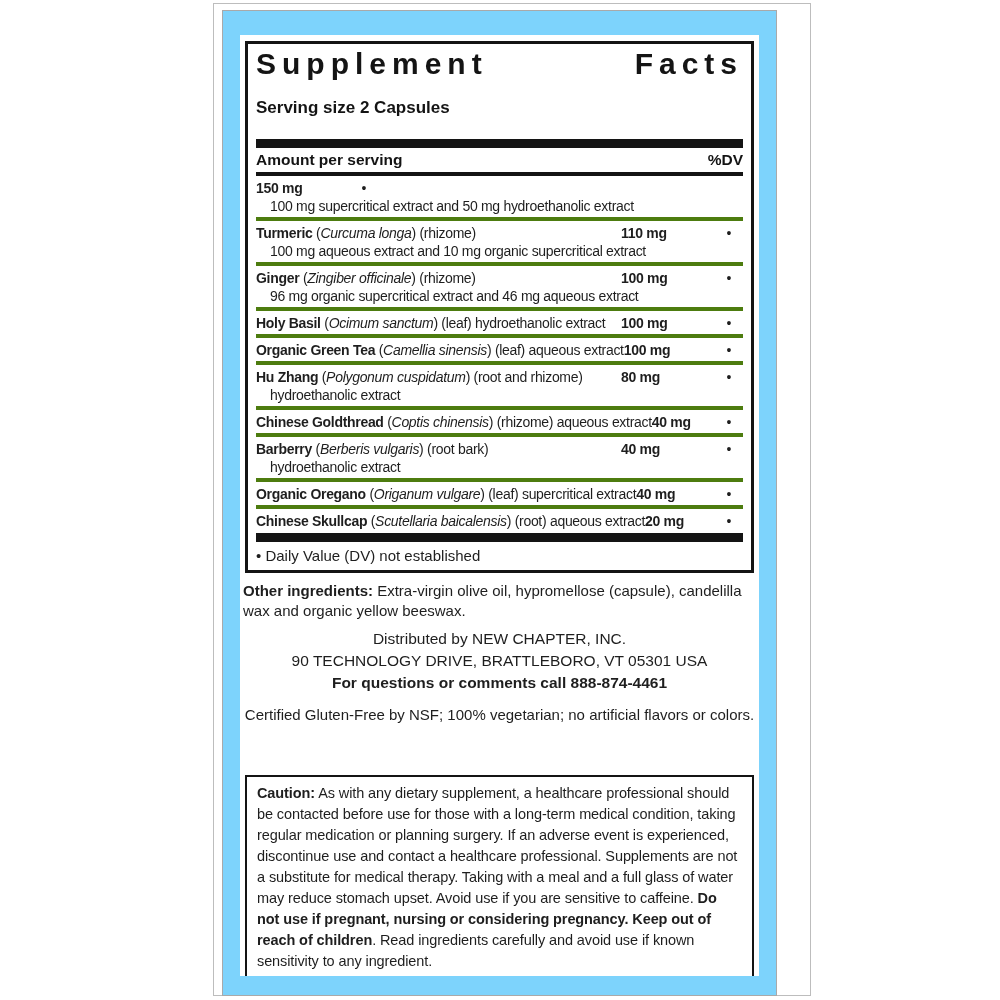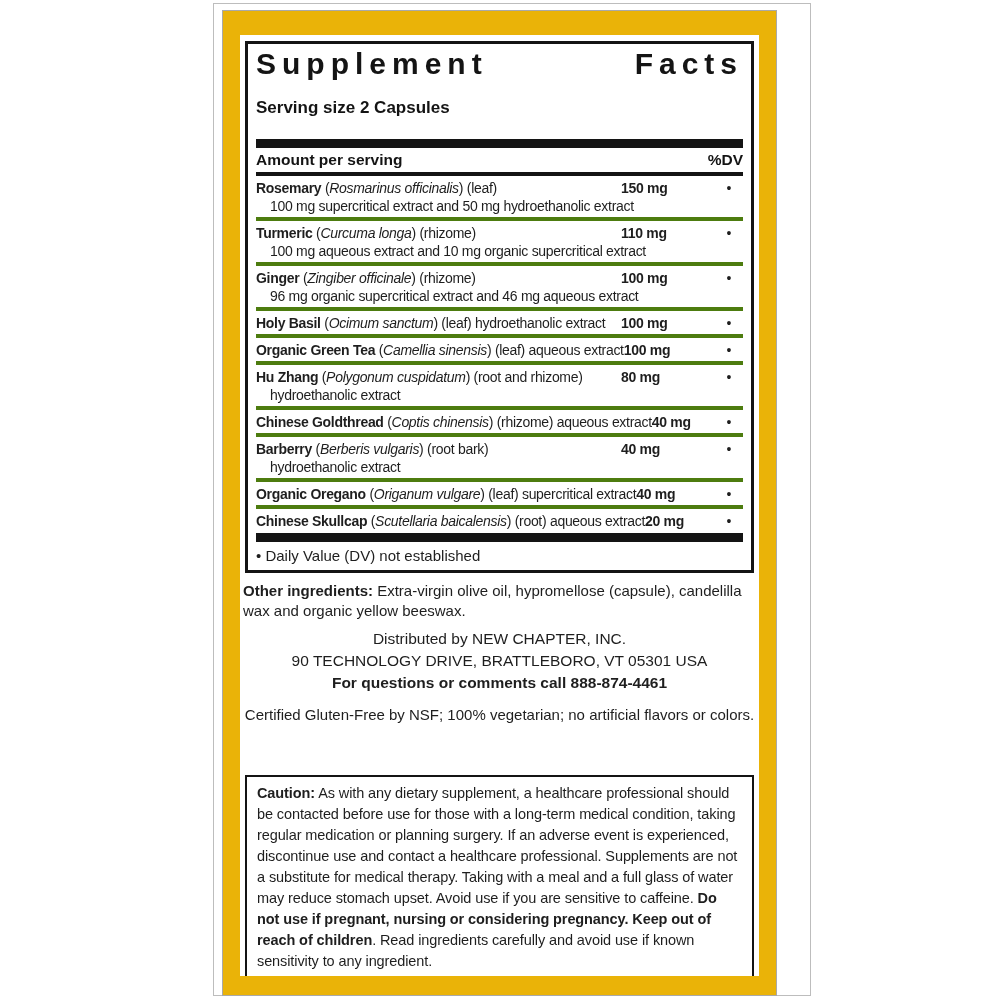--- a/index.html
+++ b/index.html
@@ -63,21 +63,21 @@
   .disclaimer-box{
     margin:8px 5px 0;border:2px solid #141414;padding:4px 10px 5px;
     font-weight:700;font-size:14.5px;line-height:21px;box-sizing:border-box;
   }
 </style>
 </head>
 <body>
 
 <div class="photo-edge"></div>
 
-<div class="label-border" style="background: #eab308;">
+<div class="label-border" style="background: #7dd3fc;">
   <div class="label-inner">
 
     <div class="facts-panel">
       <div class="sf-title">
         <span>Supplement</span>
         <span>Facts</span>
       </div>
       <div class="sf-serving">Serving size 2 Capsules</div>
 
       <div class="bar-thick bar-top"></div>
@@ -85,21 +85,20 @@
       <div class="sf-colhead">
         <span>Amount per serving</span>
         <span>%DV</span>
       </div>
 
       <div class="bar-med"></div>
 
       <div id="sf-rows">
           <div class="sf-row">
             <div class="sf-main">
-              <span class="sf-text"><span class="sf-name">Rosemary</span> (<span class="sf-latin">Rosmarinus officinalis</span>) (leaf)</span>
               <span class="sf-amount">150 mg</span>
               <span class="sf-dv">•</span>
             </div>
             <div class="sf-sub">100 mg supercritical extract and 50 mg hydroethanolic extract</div>
           </div>
           <div class="sf-row sep">
             <div class="sf-main">
               <span class="sf-text"><span class="sf-name">Turmeric</span> (<span class="sf-latin">Curcuma longa</span>) (rhizome)</span>
               <span class="sf-amount">110 mg</span>
               <span class="sf-dv">•</span>

